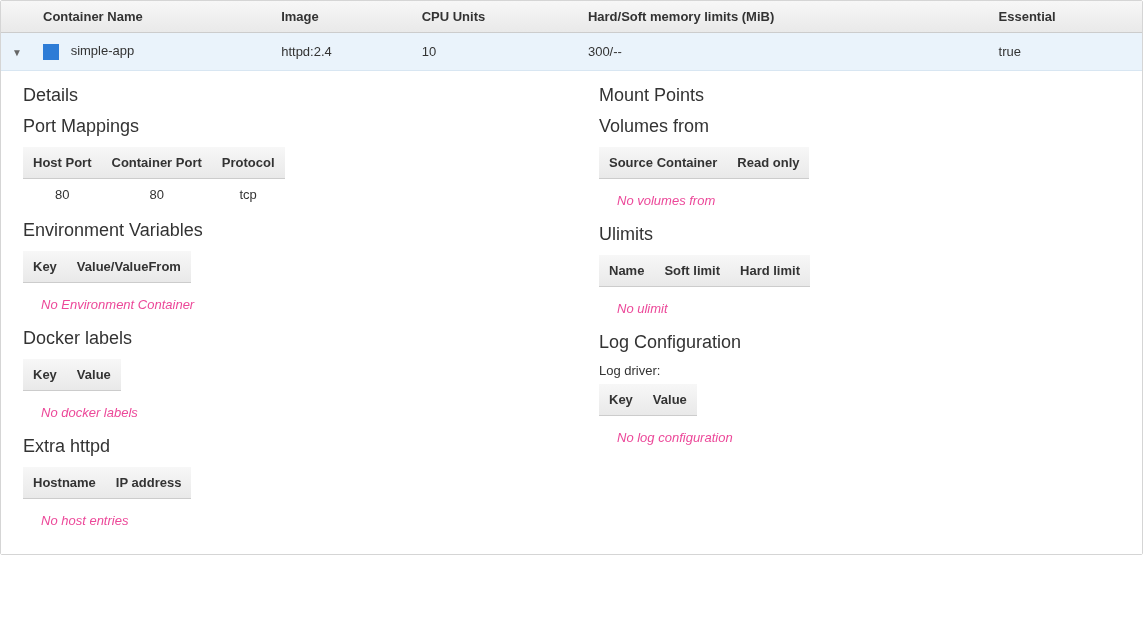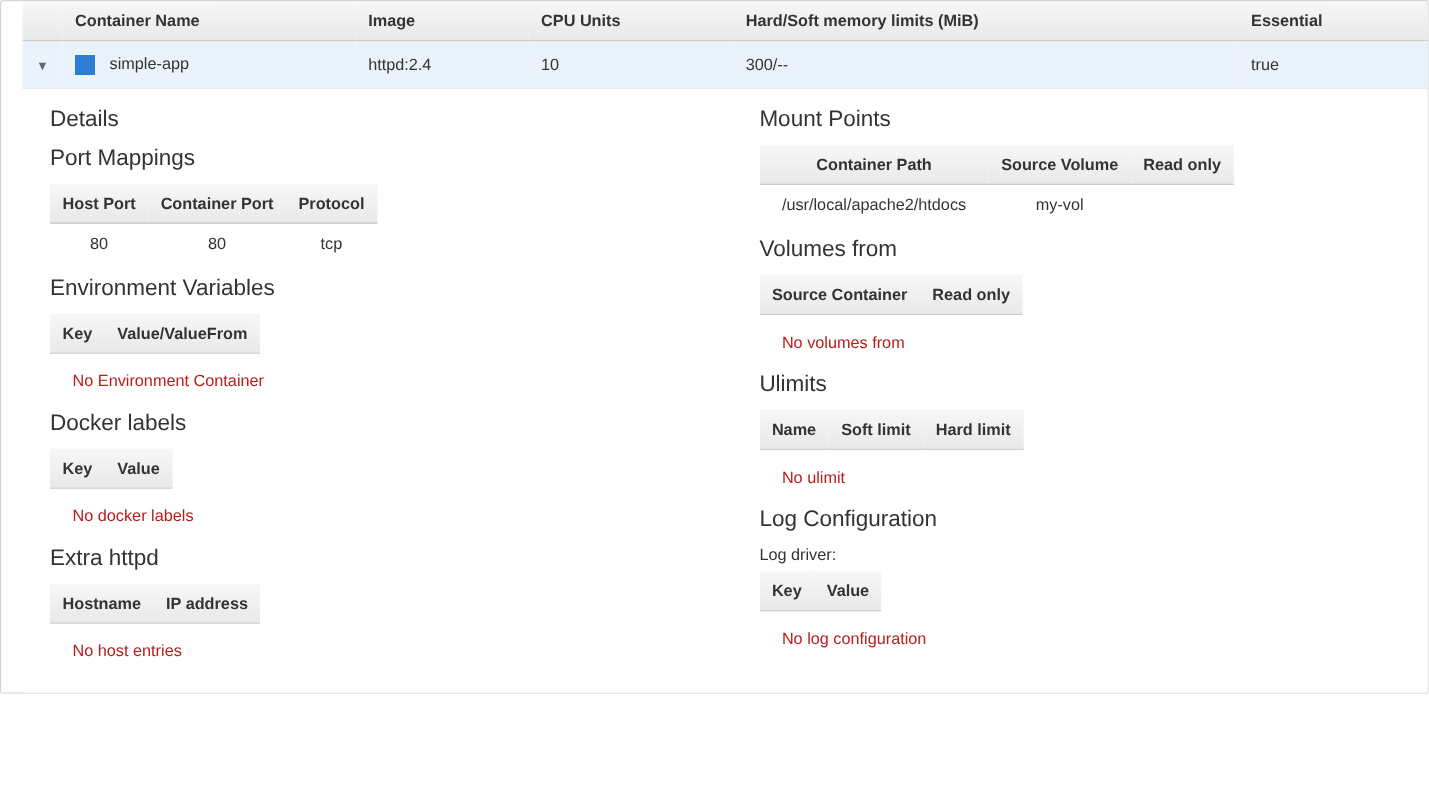--- a/index.html
+++ b/index.html
@@ -6,21 +6,20 @@
   body {
     font-family: "Helvetica Neue", Helvetica, Arial, sans-serif;
     font-size: 13px;
     color: #333;
     background: #fff;
     width: 1143px;
   }
   .panel {
     border: 1px solid #d5d5d5;
     border-radius: 2px;
-    padding-left: 17px;
   }
   table.main {
     width: 100%;
     border-collapse: collapse;
   }
   table.main thead th {
     background: linear-gradient(#f7f7f7, #e9e9e9);
     border-bottom: 1px solid #ccc;
     text-align: left;
     font-weight: 600;
@@ -83,21 +82,22 @@
     border-bottom: 1px solid #444;
     white-space: nowrap;
   }
   .subtable th.center, .subtable td.center { text-align: center; }
   .subtable td {
     padding: 8px 18px;
     font-size: 13px;
     white-space: nowrap;
   }
   .empty-msg {
-    color: #b91c1c;
+    font-style: italic;
+    color: #ec4899;
     padding: 6px 18px 6px 18px;
     display: block;
     font-size: 13px;
   }
   .log-driver {
     font-size: 13px;
     color: #333;
     margin-bottom: 6px;
   }
   .chev {
@@ -188,36 +188,20 @@
                     <th class="center">Hostname</th>
                     <th class="center">IP address</th>
                   </tr>
                 </thead>
               </table>
               <span class="empty-msg">No host entries</span>
             </div>
 
             <div class="col">
               <h2 class="section first">Mount Points</h2>
-              <table class="subtable">
-                <thead>
-                  <tr>
-                    <th class="center">Container Path</th>
-                    <th class="center">Source Volume</th>
-                    <th class="center">Read only</th>
-                  </tr>
-                </thead>
-                <tbody>
-                  <tr>
-                    <td>/usr/local/apache2/htdocs</td>
-                    <td class="center">my-vol</td>
-                    <td class="center"></td>
-                  </tr>
-                </tbody>
-              </table>
 
               <h2 class="section">Volumes from</h2>
               <table class="subtable">
                 <thead>
                   <tr>
                     <th>Source Container</th>
                     <th>Read only</th>
                   </tr>
                 </thead>
               </table>

